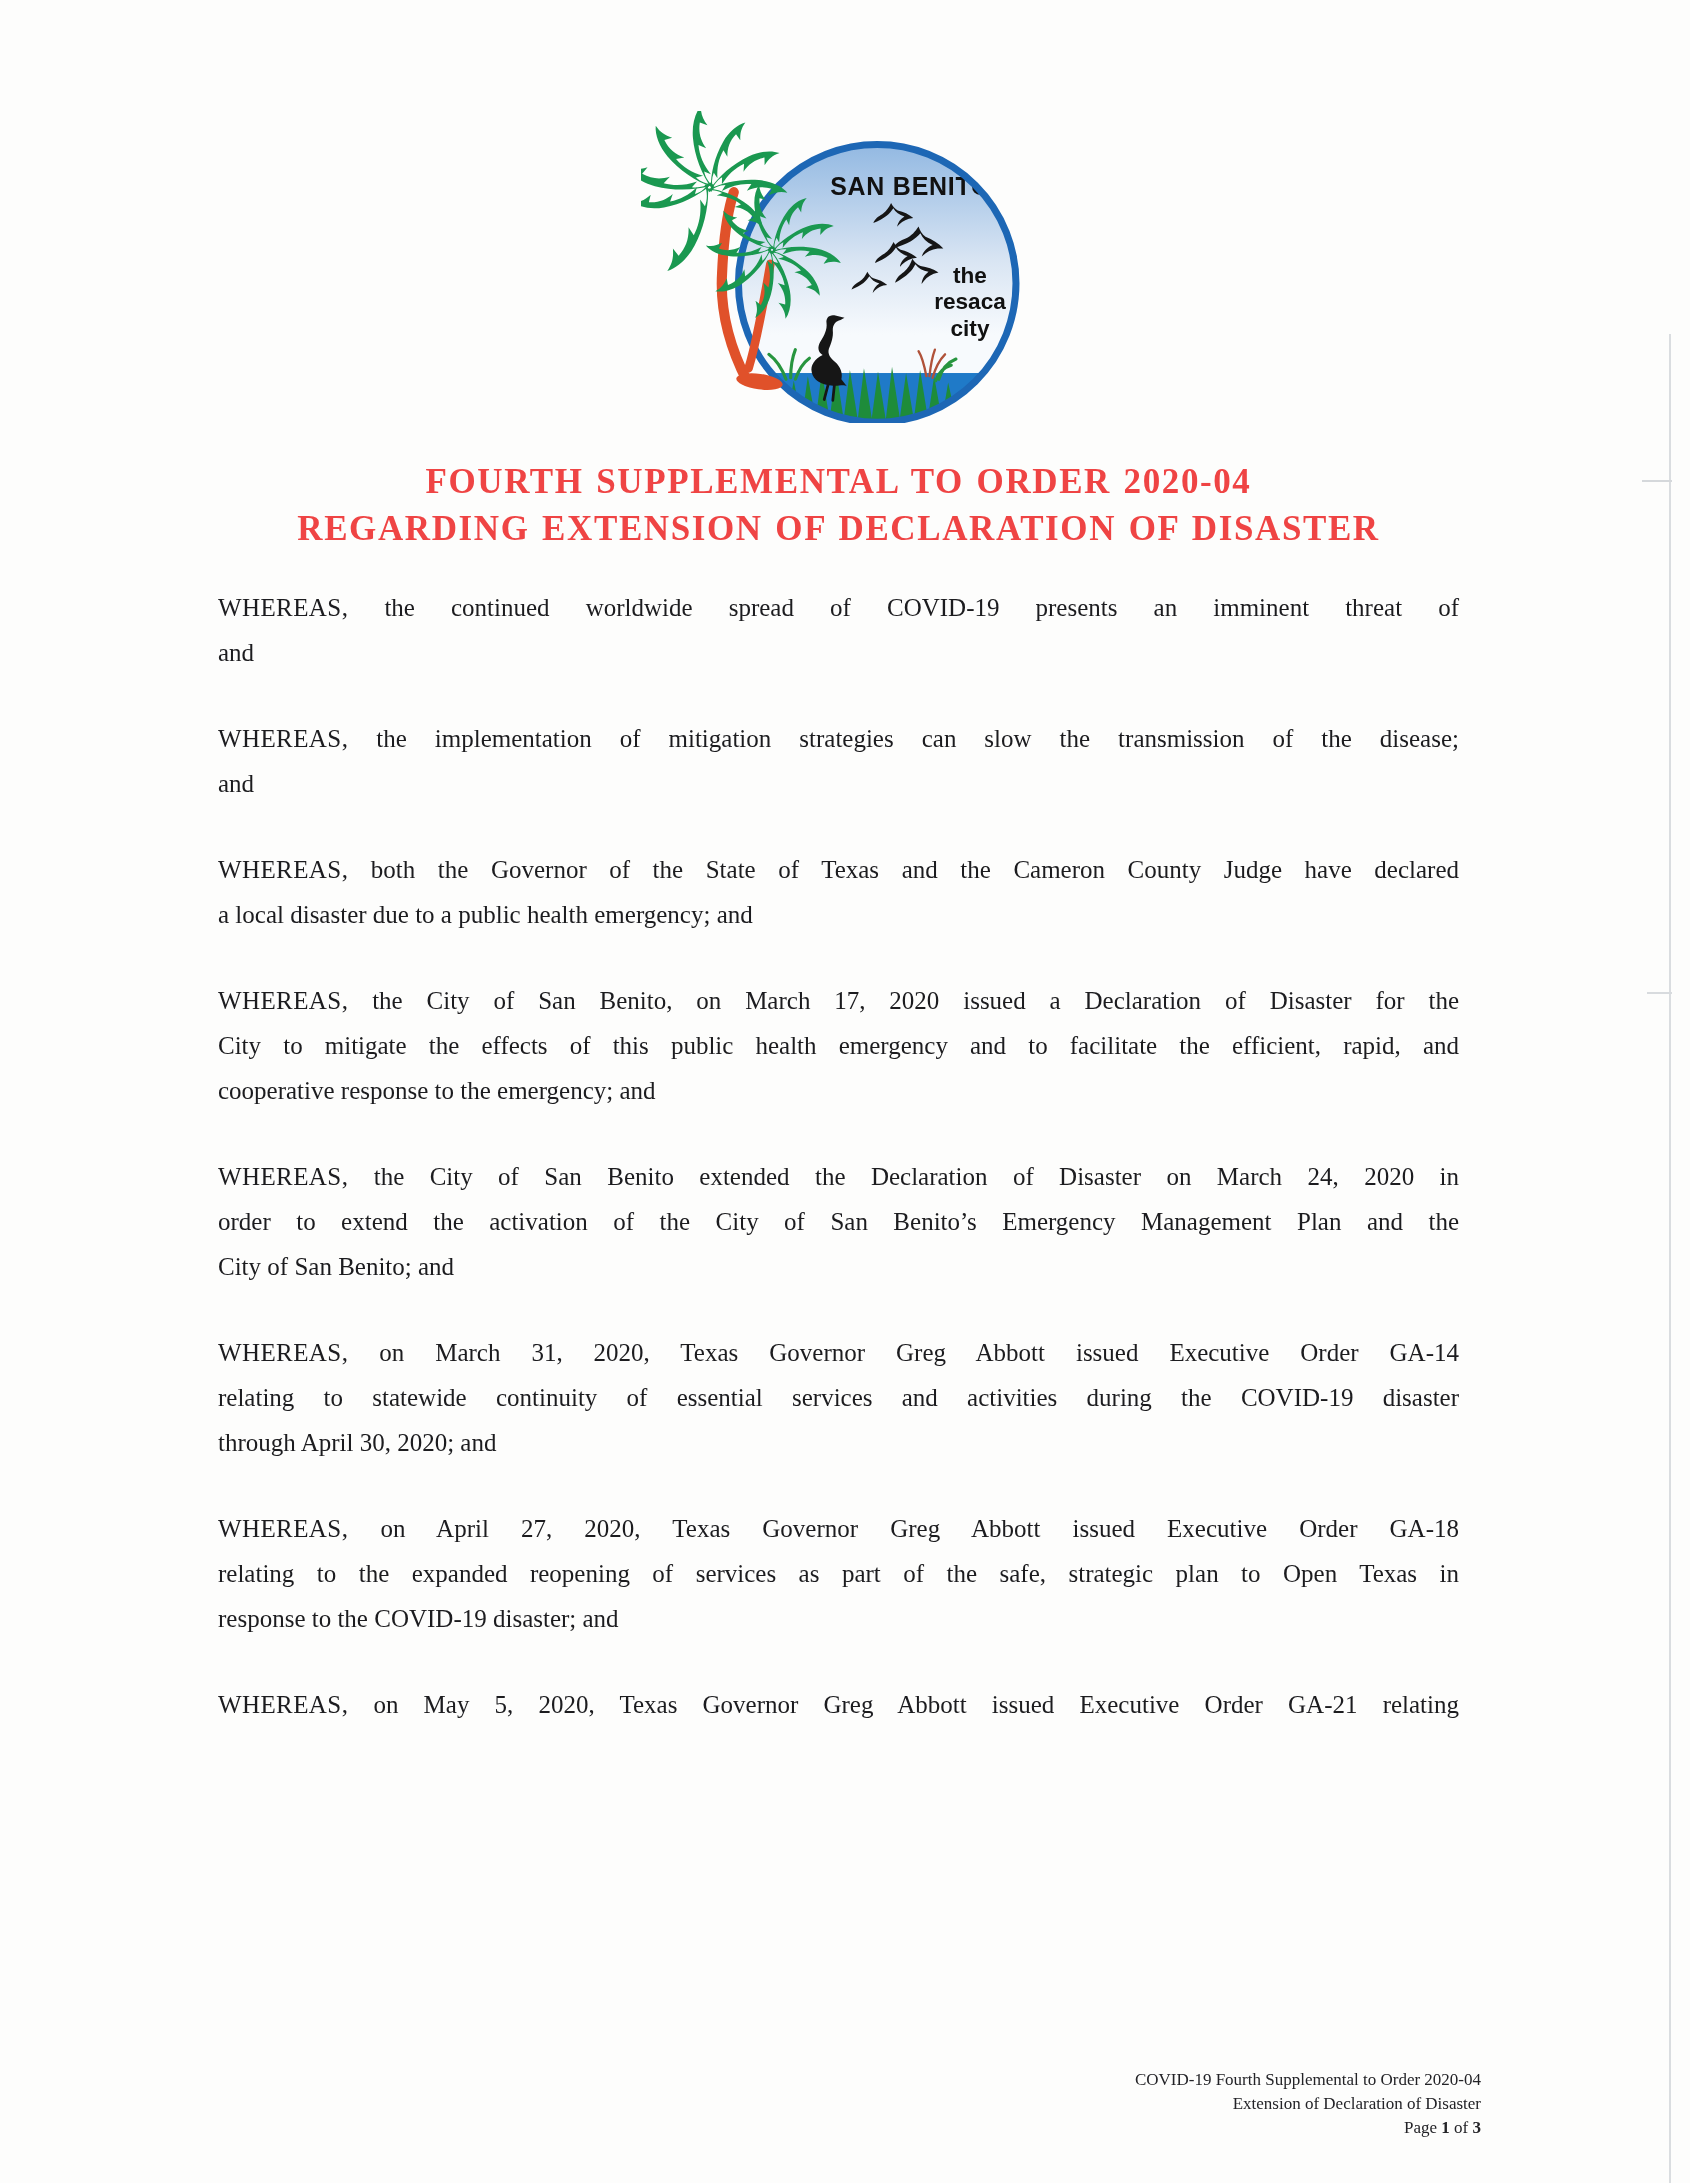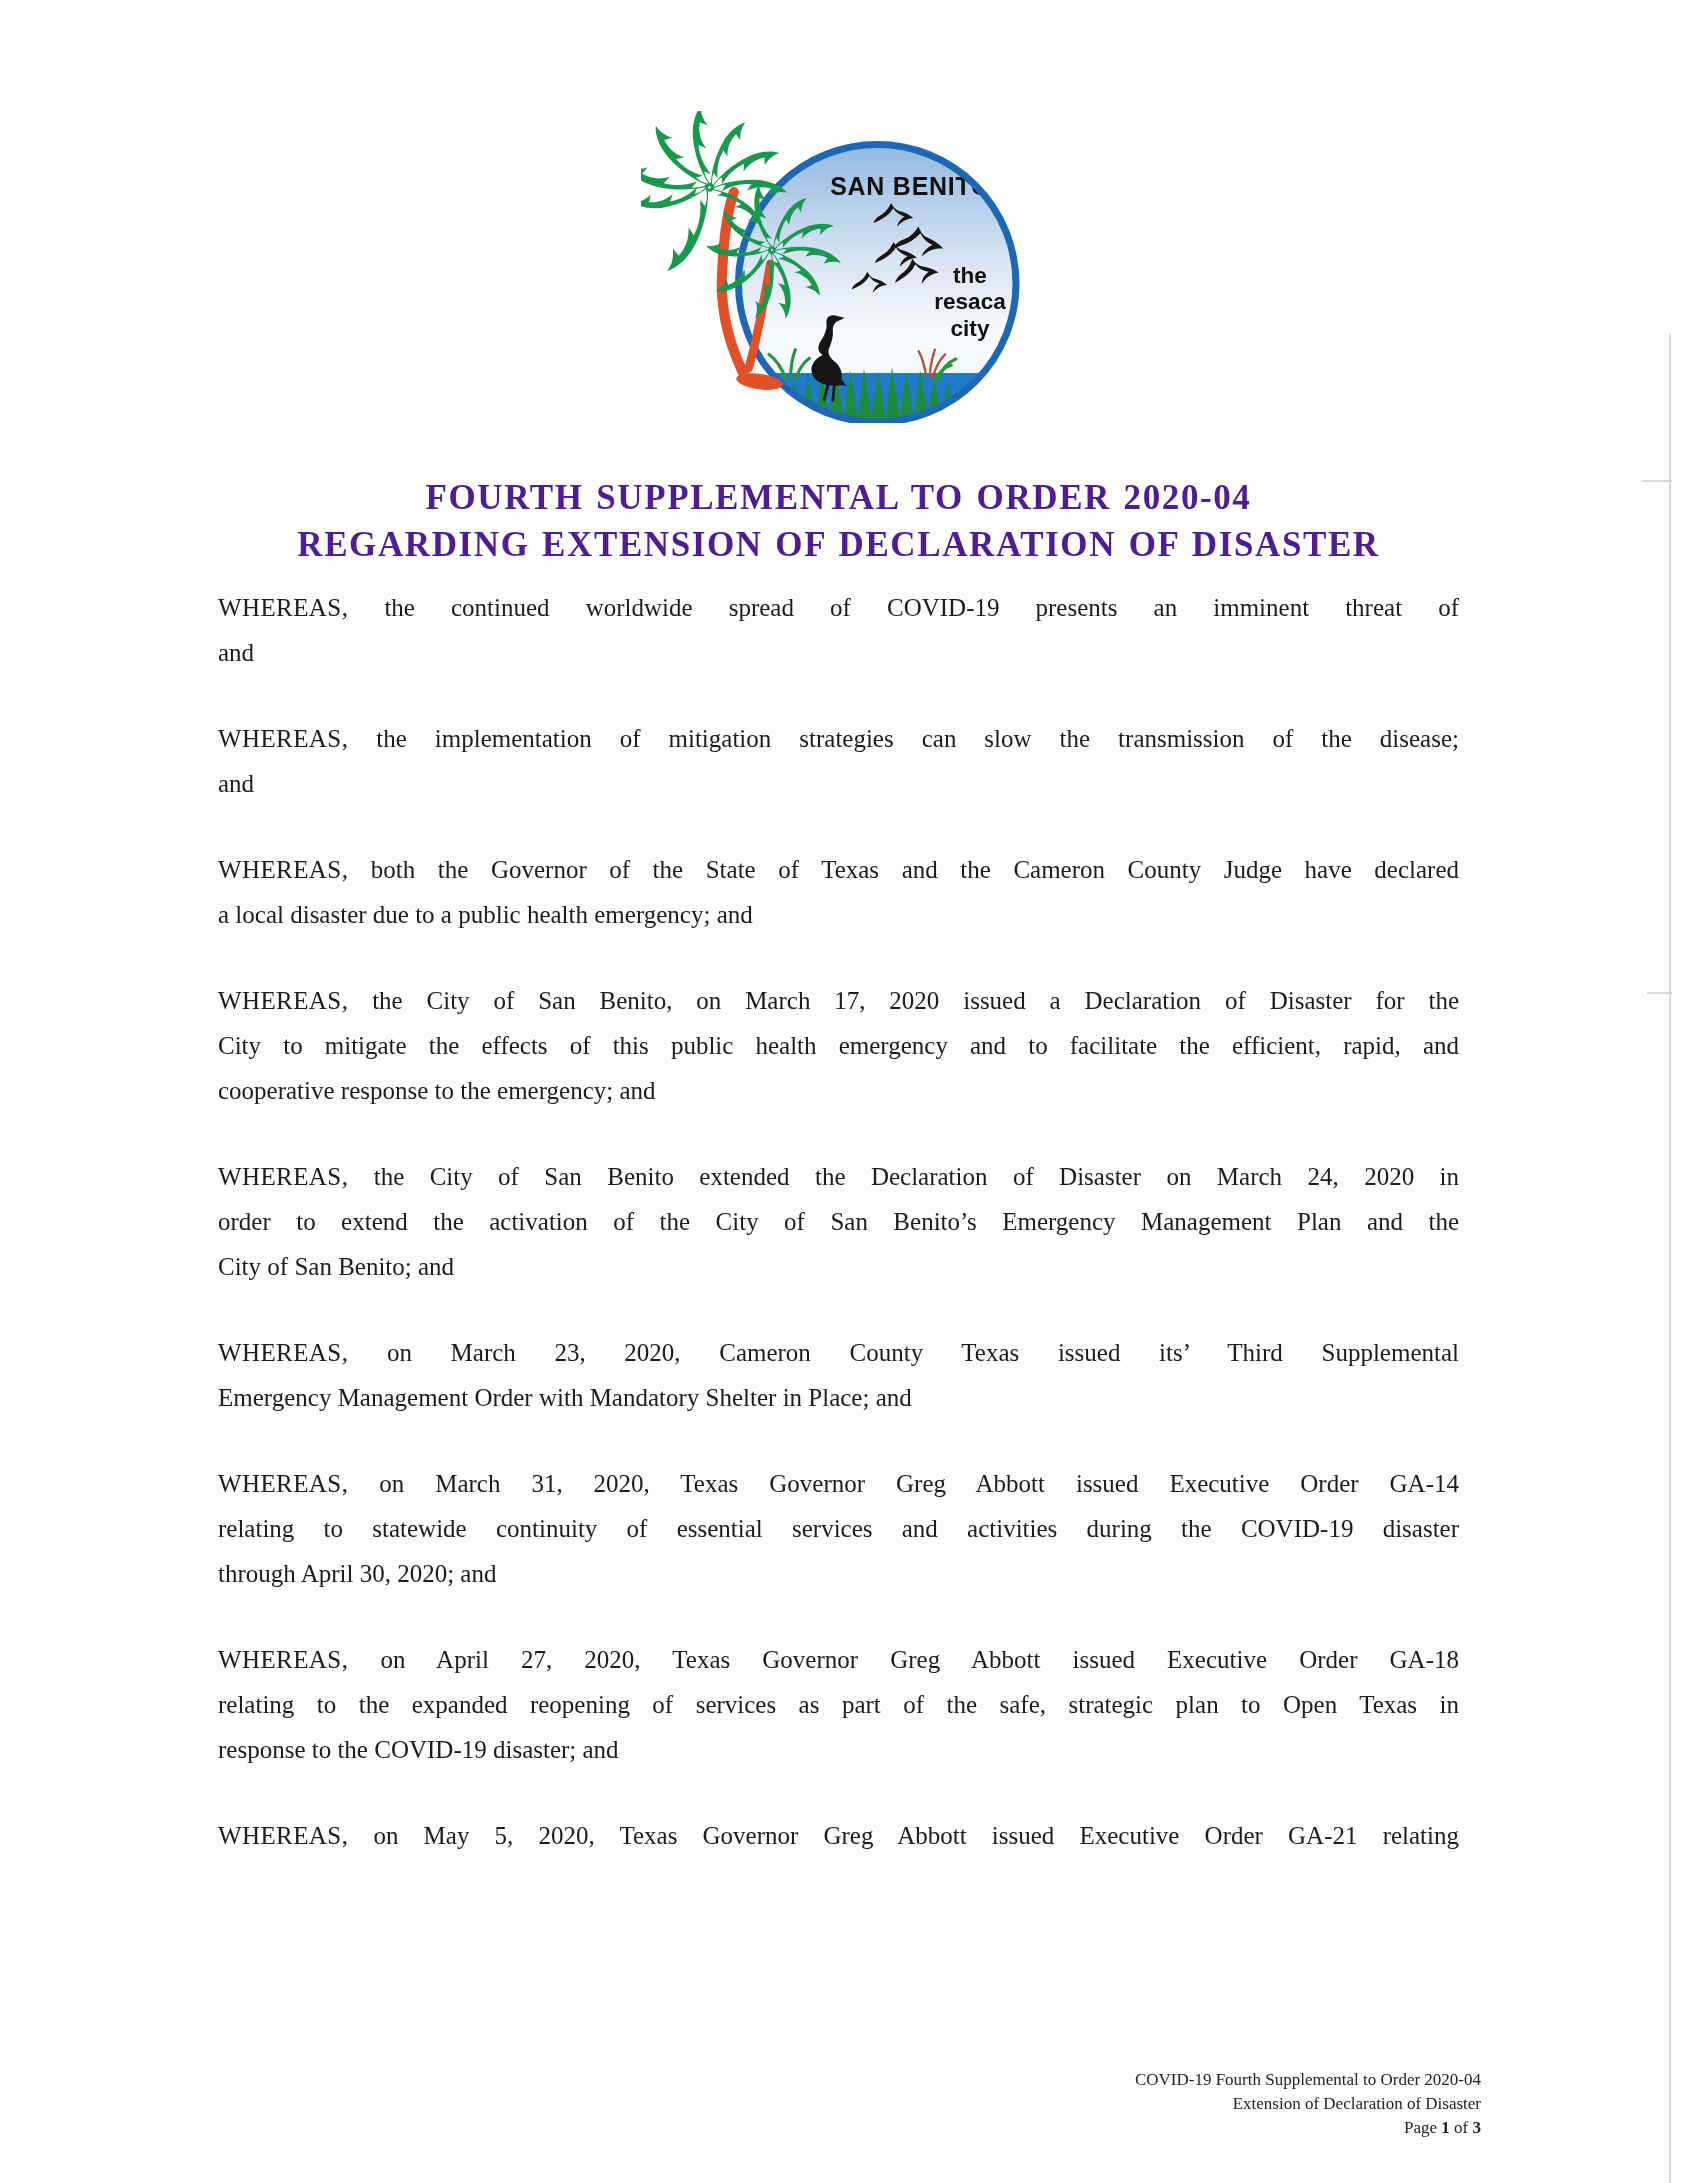--- a/index.html
+++ b/index.html
@@ -26,22 +26,21 @@
     position: absolute;
     left: 218px;
     width: 1241px;
     top: 458px;
     text-align: center;
     font-weight: bold;
     font-size: 35px;
     line-height: 47px;
     letter-spacing: 1.6px;
     word-spacing: 2.3px;
-    color: #4c1d95;
-    margin-top: 16px;
+    color: #ef4444;
   }
 
   
   .doc-body {
     position: absolute;
     left: 218px;
     width: 1241px;
     top: 585px;
     font-size: 25px;
     line-height: 45px;
@@ -195,24 +194,20 @@
         <div class="tline"><b>WHEREAS,</b> the City of San Benito, on March 17, 2020 issued a Declaration of Disaster for the</div>
         <div class="tline">City to mitigate the effects of this public health emergency and to facilitate the efficient, rapid, and</div>
         <div class="tline last">cooperative response to the emergency; and</div>
       </div>
       <div class="para">
         <div class="tline"><b>WHEREAS,</b> the City of San Benito extended the Declaration of Disaster on March 24, 2020 in</div>
         <div class="tline">order to extend the activation of the City of San Benito’s Emergency Management Plan and the</div>
         <div class="tline last">City of San Benito; and</div>
       </div>
       <div class="para">
-        <div class="tline"><b>WHEREAS,</b> on March 23, 2020, Cameron County Texas issued its’ Third Supplemental</div>
-        <div class="tline last">Emergency Management Order with Mandatory Shelter in Place; and</div>
-      </div>
-      <div class="para">
         <div class="tline"><b>WHEREAS,</b> on March 31, 2020, Texas Governor Greg Abbott issued Executive Order GA-14</div>
         <div class="tline">relating to statewide continuity of essential services and activities during the COVID-19 disaster</div>
         <div class="tline last">through April 30, 2020; and</div>
       </div>
       <div class="para">
         <div class="tline"><b>WHEREAS,</b> on April 27, 2020, Texas Governor Greg Abbott issued Executive Order GA-18</div>
         <div class="tline">relating to the expanded reopening of services as part of the safe, strategic plan to Open Texas in</div>
         <div class="tline last">response to the COVID-19 disaster; and</div>
       </div>
       <div class="para">

